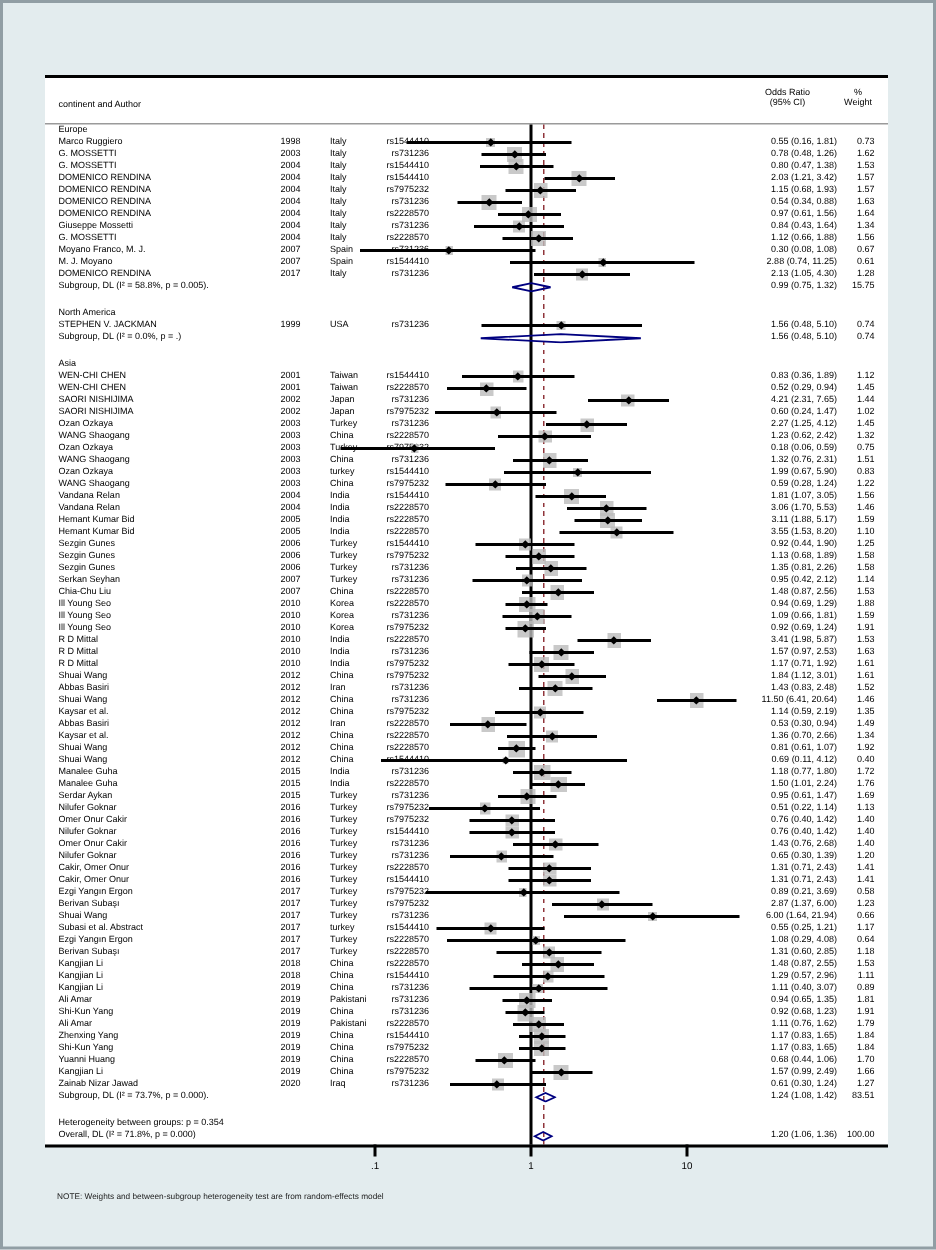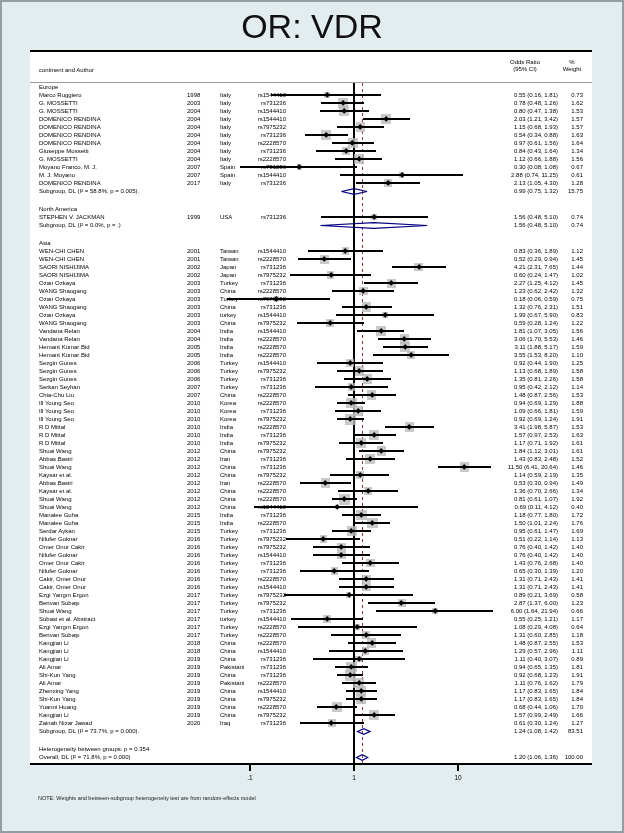--- a/index.html
+++ b/index.html
@@ -30,21 +30,20 @@
   .pt{position:absolute;width:4.4px;height:4.4px;background:#000;transform:rotate(45deg);}
   .dsvg{position:absolute;top:0.5px;}
   .tick{position:absolute;top:761px;width:1.6px;height:8px;background:#000;}
   .ticklab{position:absolute;top:772px;width:30px;text-align:center;font-size:6.5px;}
   .note{position:absolute;left:36px;top:793px;font-size:5.5px;color:#222;}
 </style>
 </head>
 <body>
 
 <div class="page">
-  <div class="title">OR: VDR</div>
 
   <div class="topline"></div>
 
   <div class="panel">
     <div class="hdr-author">continent and Author</div>
     <div class="hdr-or">
       <div>Odds Ratio</div>
       <div>(95% CI)</div>
     </div>
     <div class="hdr-w">

